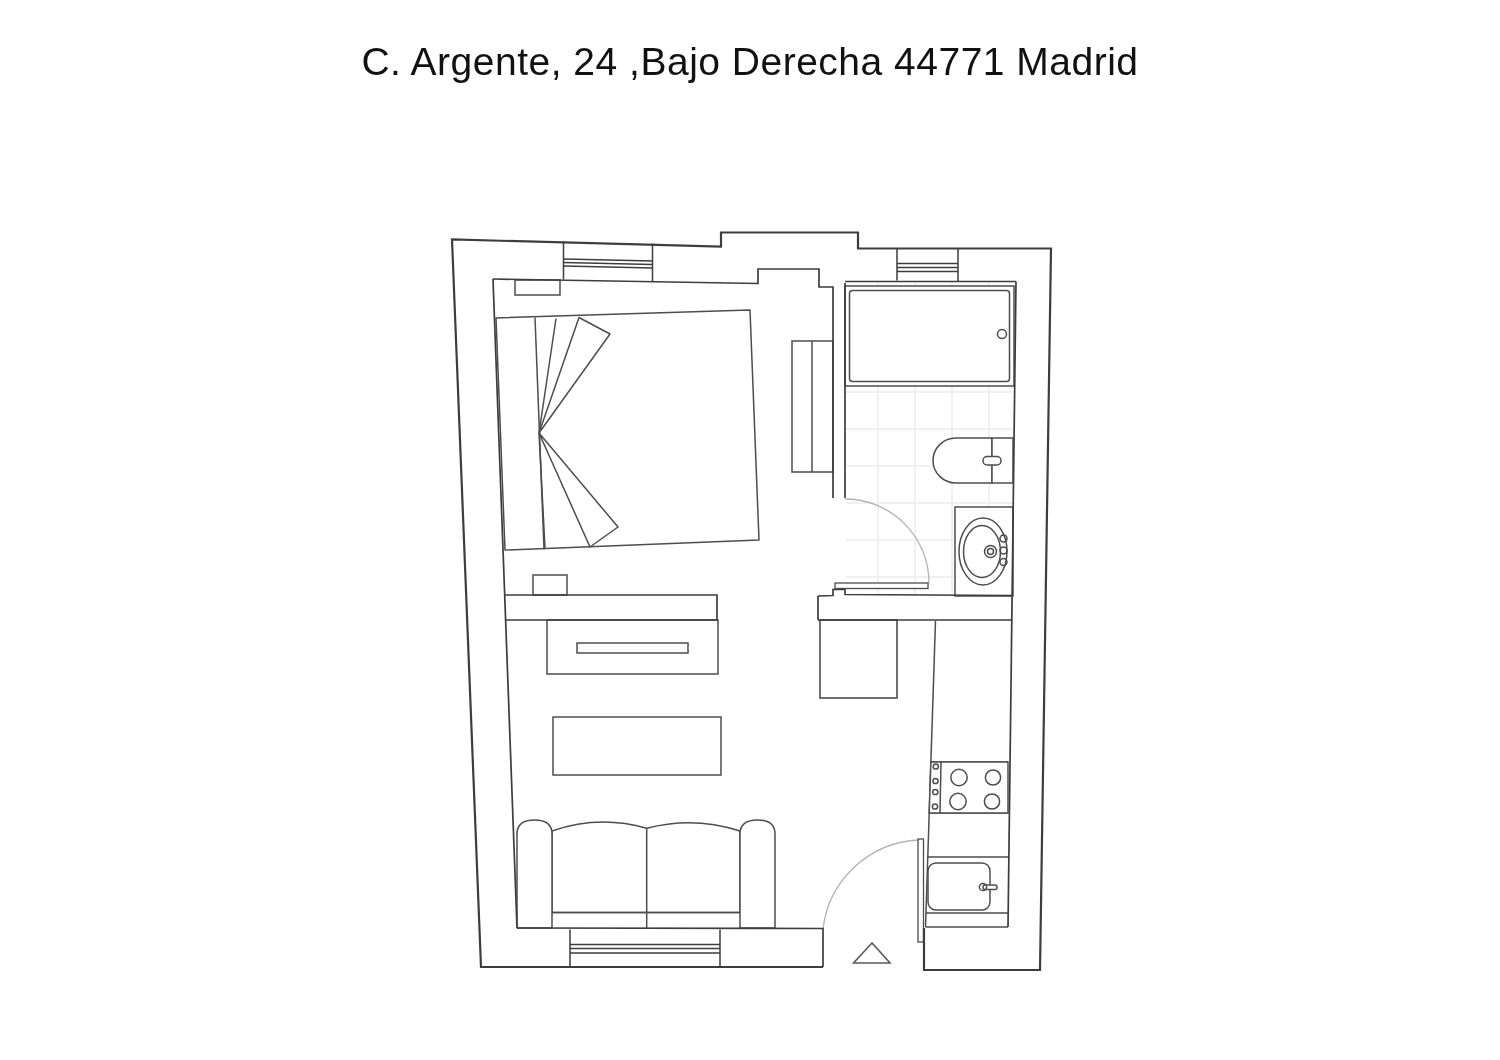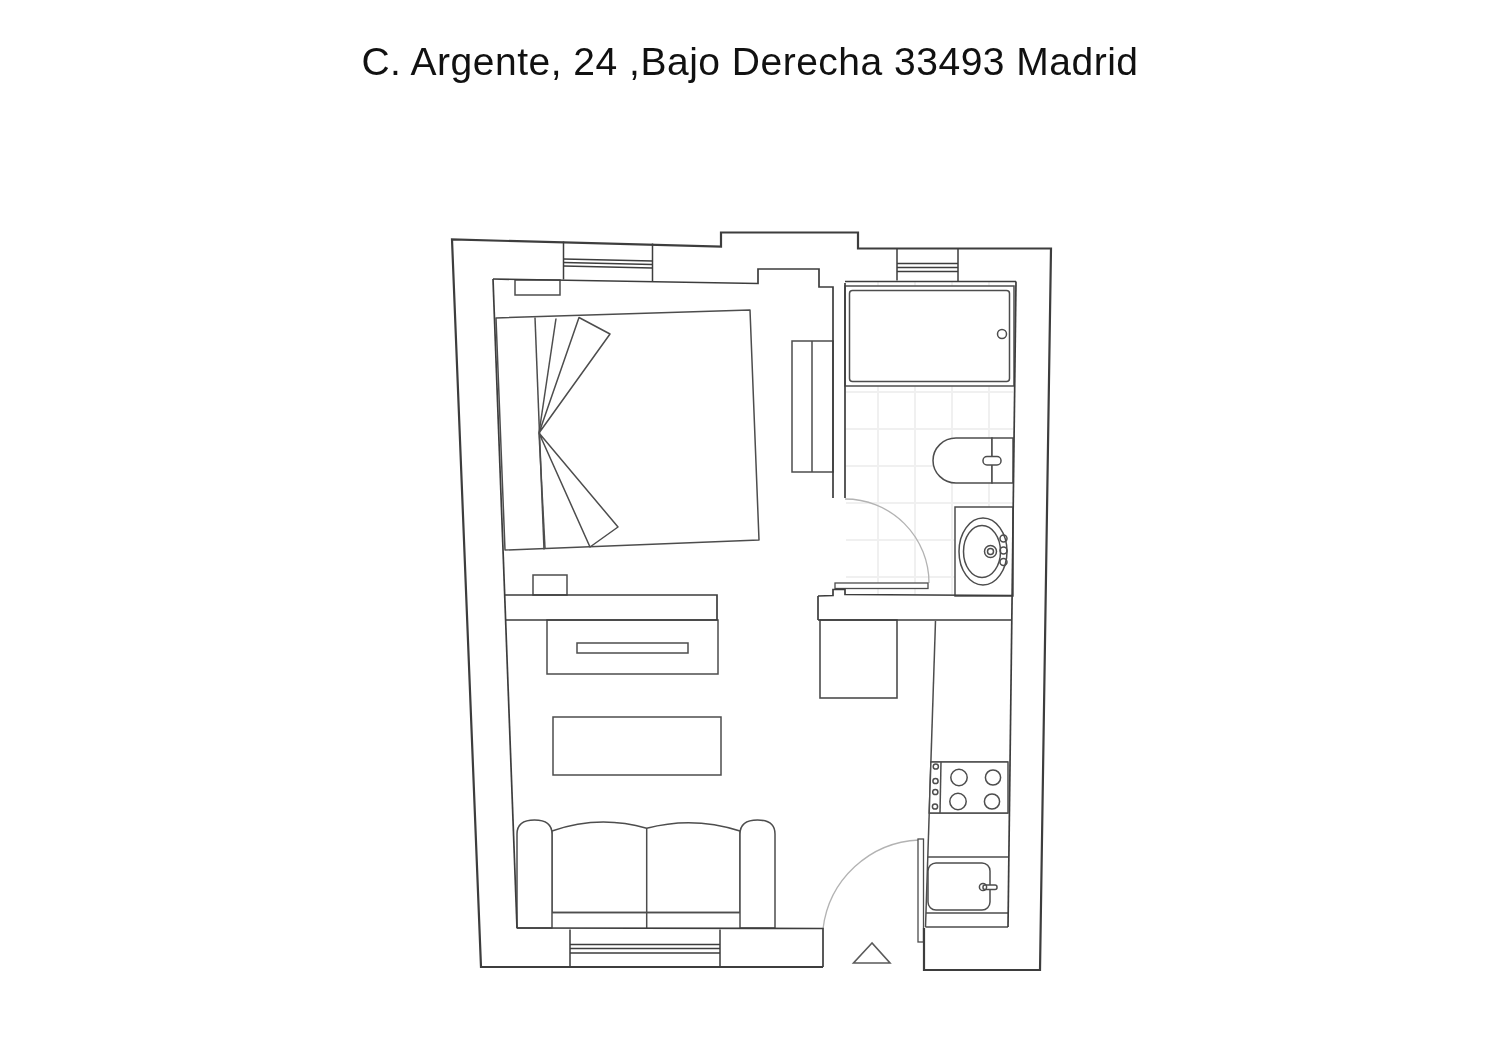--- a/index.html
+++ b/index.html
@@ -34,21 +34,21 @@
     position: absolute;
     top: 0;
     left: 0;
   }
 </style>
 </head>
 <body>
 
 <div class="page">
 
-  <h1 class="plan-title">C. Argente, 24 ,Bajo Derecha 33493 Madrid</h1>
+  <h1 class="plan-title">C. Argente, 24 ,Bajo Derecha 44771 Madrid</h1>
 
   <svg class="floor-plan" width="1500" height="1060" viewBox="0 0 1500 1060" xmlns="http://www.w3.org/2000/svg">
 
     <g stroke="#f0f0f0" stroke-width="2" fill="none">
       <path d="M878,282 V594 M915,282 V594 M952,282 V594 M989,282 V594"></path>
       <path d="M846,318 H1013 M846,355 H1013 M846,392 H1013 M846,429 H1013 M846,466 H1013 M846,503 H1013 M846,540 H1013 M846,577 H1013"></path>
     </g>
 
     <g stroke="#4d4d4d" stroke-width="1.5" fill="#ffffff" stroke-linejoin="round">
       <polygon points="496,318 750,310 759,540 505,550"></polygon>

